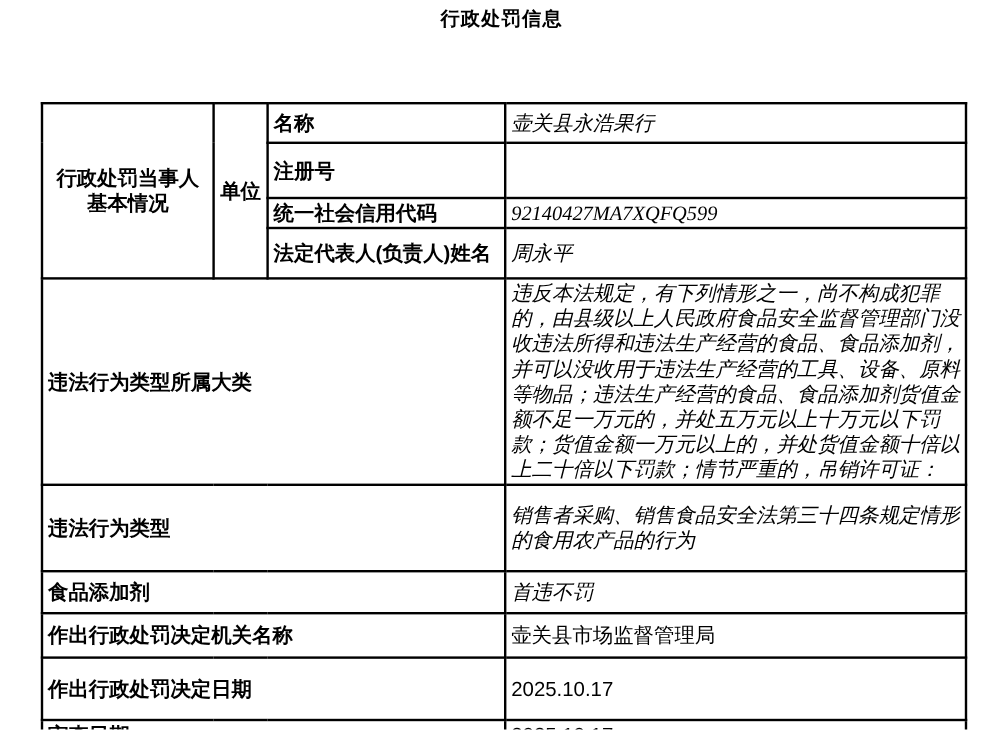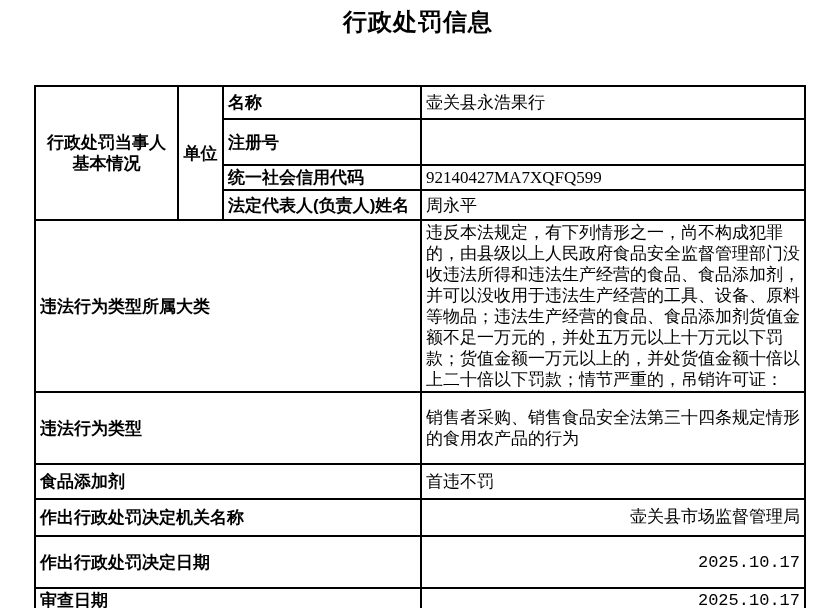--- a/index.html
+++ b/index.html
@@ -10,21 +10,21 @@
     height: 608px;
     color: #000;
     font-family: "Liberation Serif", "DejaVu Serif", serif;
     position: relative;
     overflow: hidden;
   }
   .title {
     margin: 0;
     padding-top: 6px;
     text-align: center;
-    font-size: 24px;
+    font-size: 16px;
     font-weight: bold;
     letter-spacing: 1px;
     font-family: Liberation Sans, sans-serif;
   }
   table.penalty-table {
     position: absolute;
     left: 34px;
     top: 85px;
     width: 770px;
     border-collapse: collapse;
@@ -50,25 +50,26 @@
     font-family: "Liberation Sans", "DejaVu Sans", sans-serif;
     font-weight: bold;
     font-size: 16px;
     text-align: center;
     white-space: pre-line;
     line-height: 24px;
   }
   td.val {
     text-align: left;
     font-family: "Liberation Serif", "DejaVu Serif", serif;
+    font-style: italic;
   }
   td.val-right {
-    text-align: right;
+    text-align: left;
     padding-right: 6px;
-    font-family: Liberation Mono, monospace;
+    font-family: Liberation Sans, sans-serif;
   }
   td.val-top {
     vertical-align: top;
     padding-top: 2px;
   }
 </style>
 </head>
 <body>
 
 <h1 class="title">行政处罚信息</h1>
@@ -89,21 +90,21 @@
       <td class="val">壶关县永浩果行</td>
     </tr>
     <tr style="height:46px">
       <td class="lbl">注册号</td>
       <td class="val"></td>
     </tr>
     <tr style="height:18px">
       <td class="lbl">统一社会信用代码</td>
       <td class="val">92140427MA7XQFQ599</td>
     </tr>
-    <tr style="height:30px">
+    <tr style="height:42px">
       <td class="lbl">法定代表人(负责人)姓名</td>
       <td class="val">周永平</td>
     </tr>
     <tr style="height:169px">
       <td colspan="3" class="lbl">违法行为类型所属大类</td>
       <td class="val val-top">违反本法规定，有下列情形之一，尚不构成犯罪的，由县级以上人民政府食品安全监督管理部门没收违法所得和违法生产经营的食品、食品添加剂，并可以没收用于违法生产经营的工具、设备、原料等物品；违法生产经营的食品、食品添加剂货值金额不足一万元的，并处五万元以上十万元以下罚款；货值金额一万元以上的，并处货值金额十倍以上二十倍以下罚款；情节严重的，吊销许可证：</td>
     </tr>
     <tr style="height:72px">
       <td colspan="3" class="lbl">违法行为类型</td>
       <td class="val">销售者采购、销售食品安全法第三十四条规定情形的食用农产品的行为</td>

